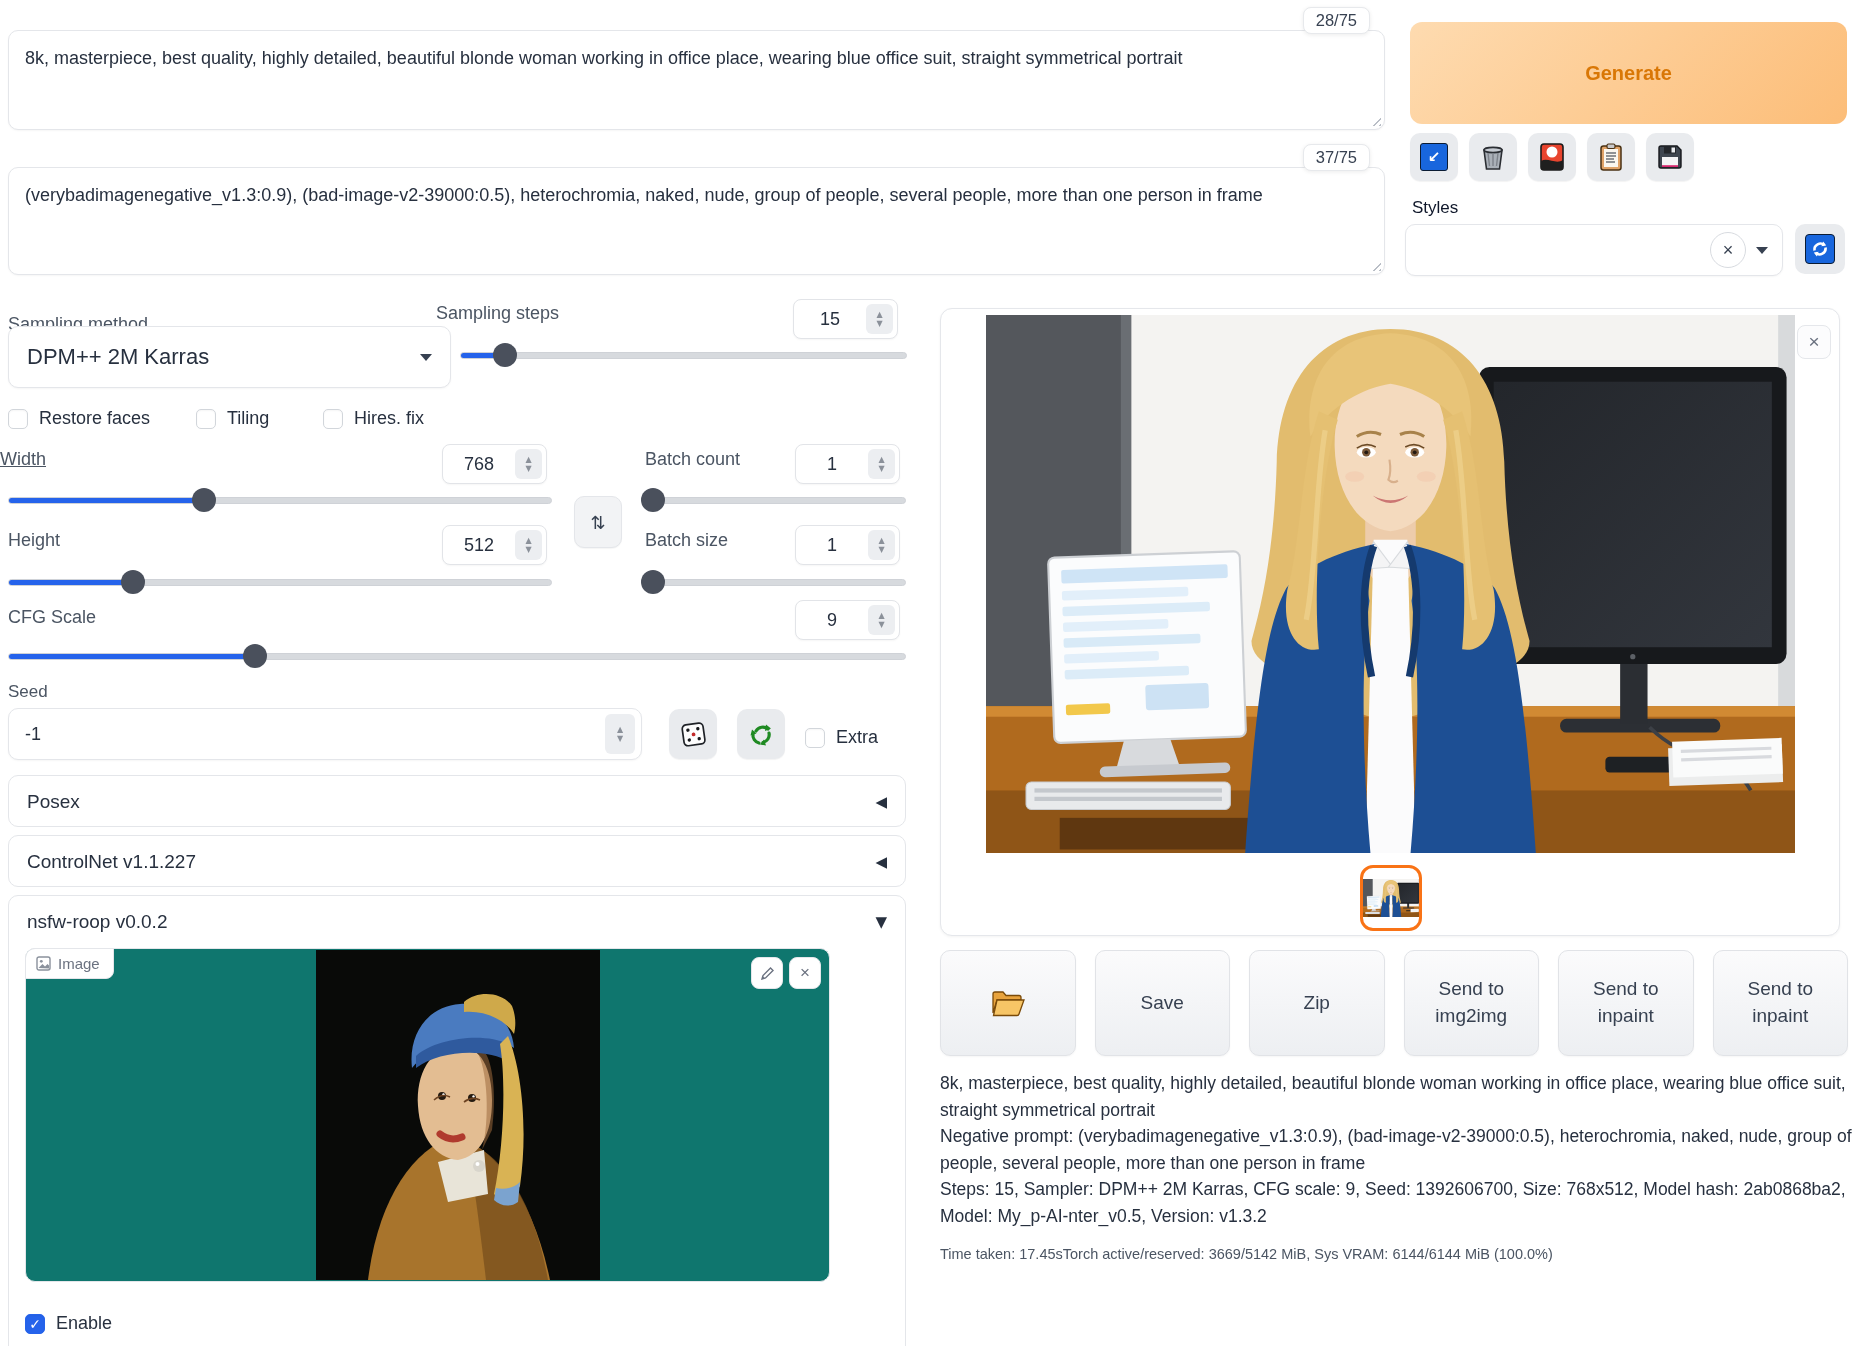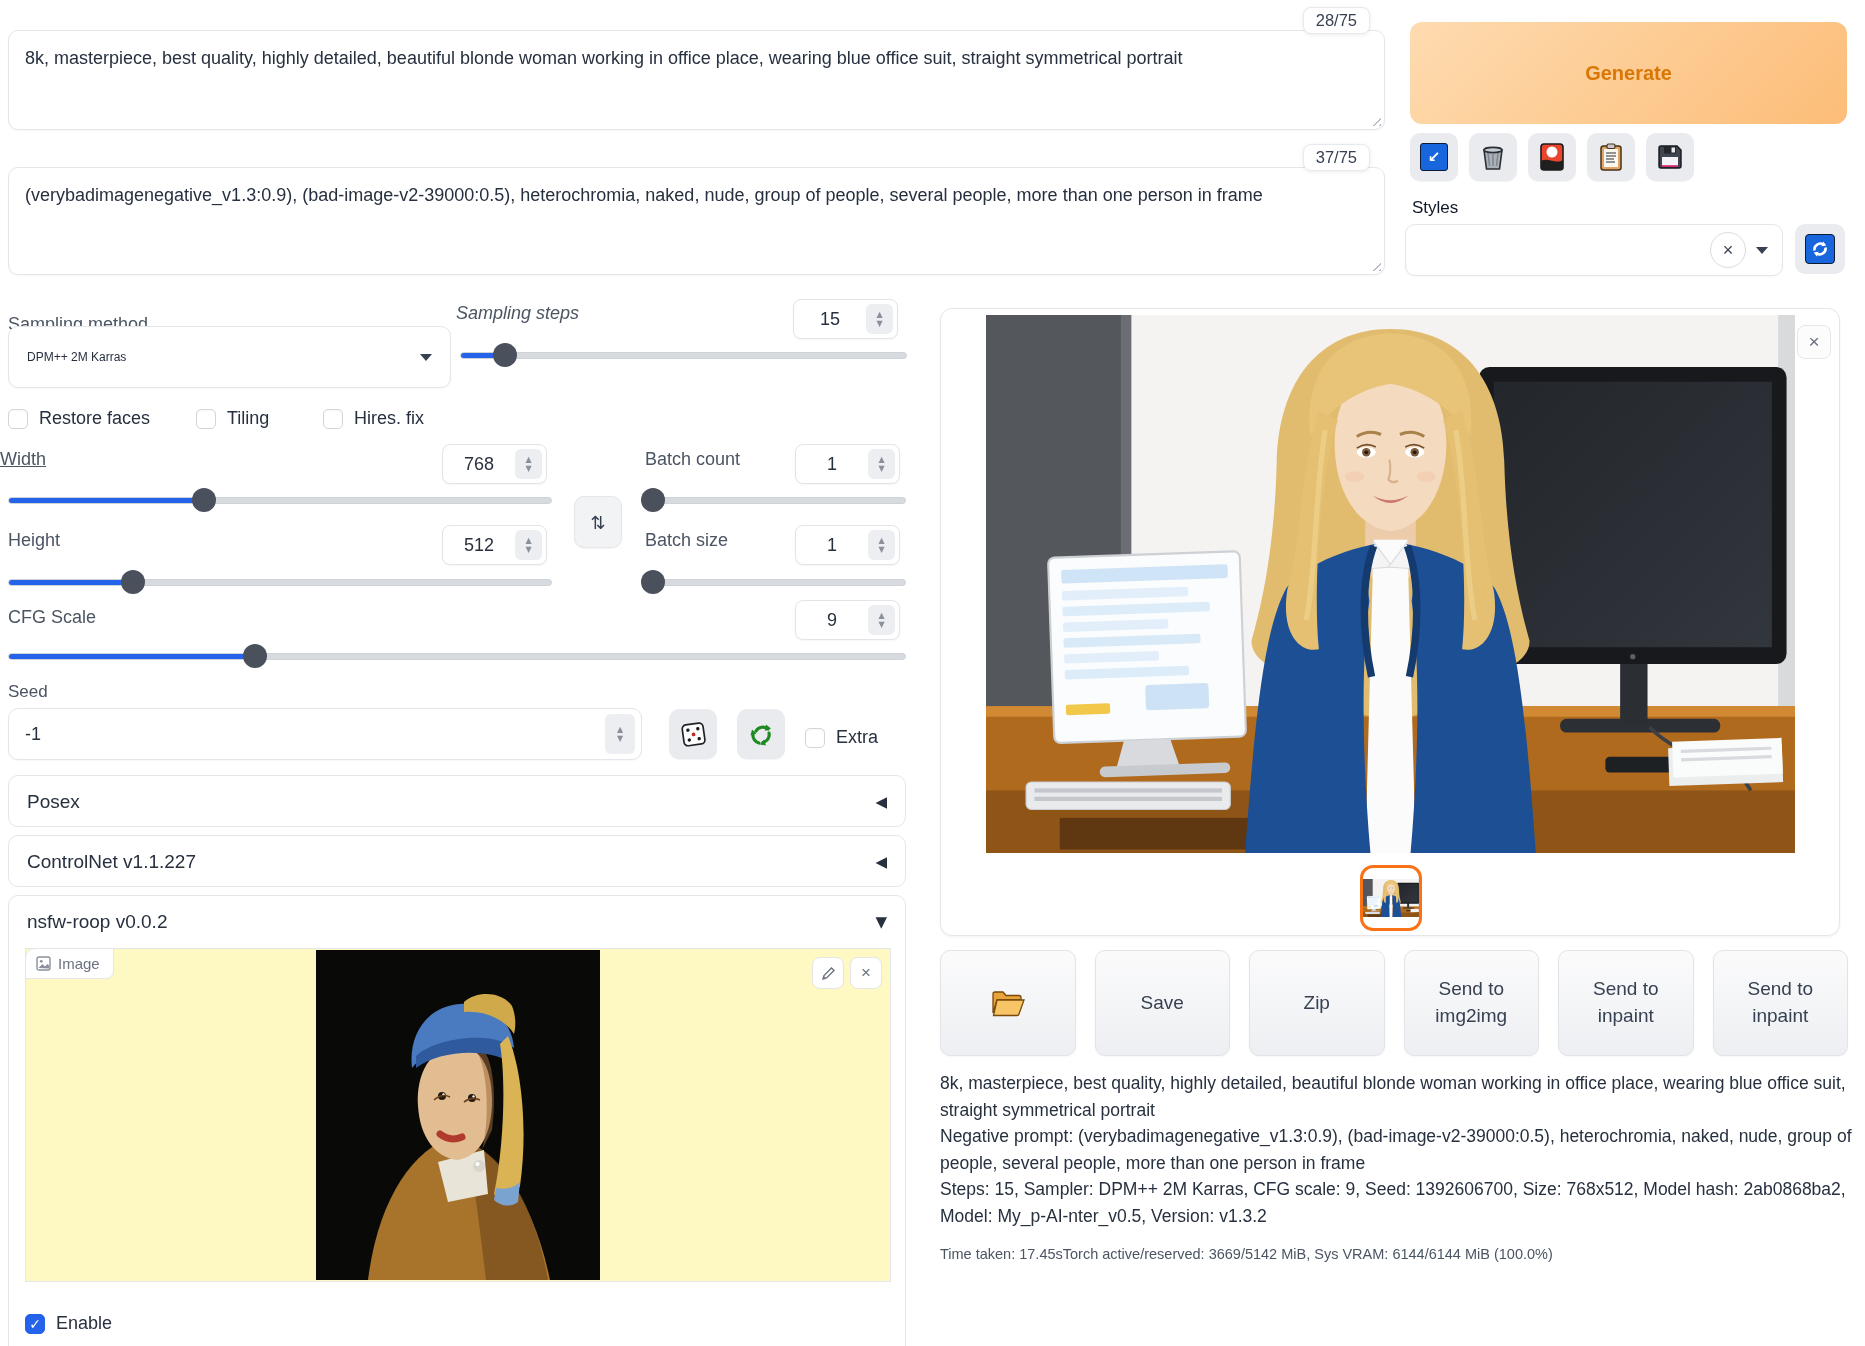--- a/index.html
+++ b/index.html
@@ -36,21 +36,21 @@
                 border-top:7px solid #374151; }
   .refresh-btn { position:absolute; left:1795px; top:224px; width:50px; height:50px; border:0; cursor:pointer;
                  border-radius:10px; background:#e9ebee; display:flex; align-items:center; justify-content:center; }
   .blue-sq { width:30px; height:30px; background:#1866dd; border:1.5px solid #0b1c33; border-radius:4px;
              display:flex; align-items:center; justify-content:center; }
 
   
   .lbl { position:absolute; font-size:18px; color:#4b5563; }
   .dd { position:absolute; background:#fff; border:1px solid #e4e6ea; border-radius:10px;
         box-shadow:0 1px 2px rgba(0,0,0,.04); display:flex; align-items:center;
-        justify-content:space-between; padding:0 18px; font-size:12px; color:#27303f; cursor:pointer; }
+        justify-content:space-between; padding:0 18px; font-size:22px; color:#27303f; cursor:pointer; }
   .numin { position:absolute; height:40px; background:#fff; border:1px solid #e2e4e8; border-radius:8px;
            box-shadow:0 1px 2px rgba(0,0,0,.04); display:flex; }
   .numin input { flex:1; min-width:20px; border:0; outline:0; text-align:center; font-size:18px; color:#27303f;
            background:transparent; font-family:inherit; }
   .spin { width:27px; margin:4px 4px 4px 0; background:#eceef1; border-radius:6px; display:flex;
           flex-direction:column; align-items:center; justify-content:center; gap:1px; color:#8b919a;
           font-size:8px; line-height:8px; cursor:pointer; font-family:"DejaVu Sans",sans-serif; }
   .slider { position:absolute; height:24px; }
   .slider .track { position:absolute; top:9px; left:0; right:0; height:7px; background:#d7dade;
                    border:1px solid #cfd2d7; border-radius:8px; }
@@ -75,22 +75,22 @@
             cursor:pointer; display:flex; align-items:center; justify-content:center;
             box-shadow:0 1px 1px rgba(0,0,0,.05); }
 
   
   .acc { position:absolute; left:8px; width:898px; background:#fff; border:1px solid #e4e6ea; border-radius:10px; }
   .acc-head { height:52px; display:flex; align-items:center; justify-content:space-between; padding:0 18px;
               font-size:19px; color:#27303f; cursor:pointer;text-align:center; }
   .acc-arrow { font-family:"DejaVu Sans",sans-serif; font-size:15px; color:#27303f; }
 
   
-  .imgcomp { position:absolute; left:16px; top:52px; width:866px; height:334px; background:#fef9c3;
-             border:1px solid #e4e6ea; border-radius:0; }
+  .imgcomp { position:absolute; left:16px; top:52px; width:805px; height:334px; background:#0f766e;
+             border:1px solid #e4e6ea; border-radius:10px; }
   .img-tab { position:absolute; left:-1px; top:-1px; display:flex; align-items:center; gap:7px;
              padding:6px 13px 6px 10px; background:#fff; border:1px solid #e4e6ea;
              border-radius:10px 0 8px 0; color:#6b7280; font-size:15px; }
   .img-actions { position:absolute; right:8px; top:8px; display:flex; gap:6px; }
   .mini-btn { width:32px; height:32px; background:#fff; border:1px solid #e4e6ea; border-radius:8px;
               color:#6b7280; display:flex; align-items:center; justify-content:center; cursor:pointer;
               font-size:17px; }
 
   
   .result-card { position:absolute; left:940px; top:308px; width:900px; height:628px; background:#fff;
@@ -293,21 +293,21 @@
       </svg>
     </span>
   </button>
 
   <div class="lbl" style="left:8px;top:314px;">Sampling method</div>
   <div class="dd" style="left:8px;top:326px;width:443px;height:62px;">
     <span>DPM++ 2M Karras</span>
     <span class="caret-down"></span>
   </div>
 
-  <div class="lbl" style="left:456px;top:303px;font-style:italic;">Sampling steps</div>
+  <div class="lbl" style="left:436px;top:303px;">Sampling steps</div>
   <div class="numin" style="left:793px;top:299px;width:105px;">
     <input value="15" style="">
     <div class="spin">
         <span>▲</span>
         <span>▼</span>
       </div>
   </div>
   <div class="slider" style="left:460px;top:343px;width:447px;--fill:10%;">
     <div class="track">
         <div class="fill"></div>

